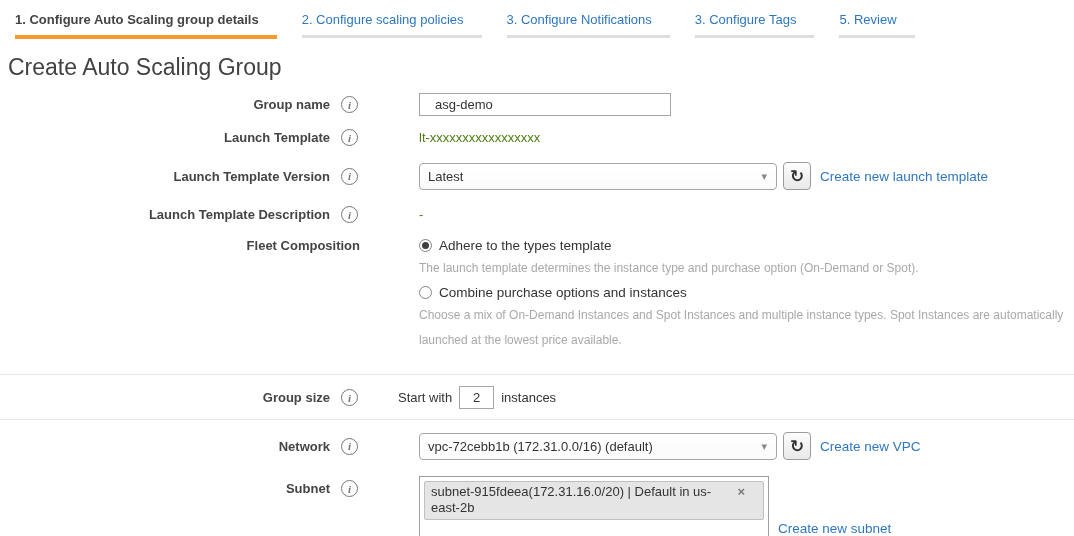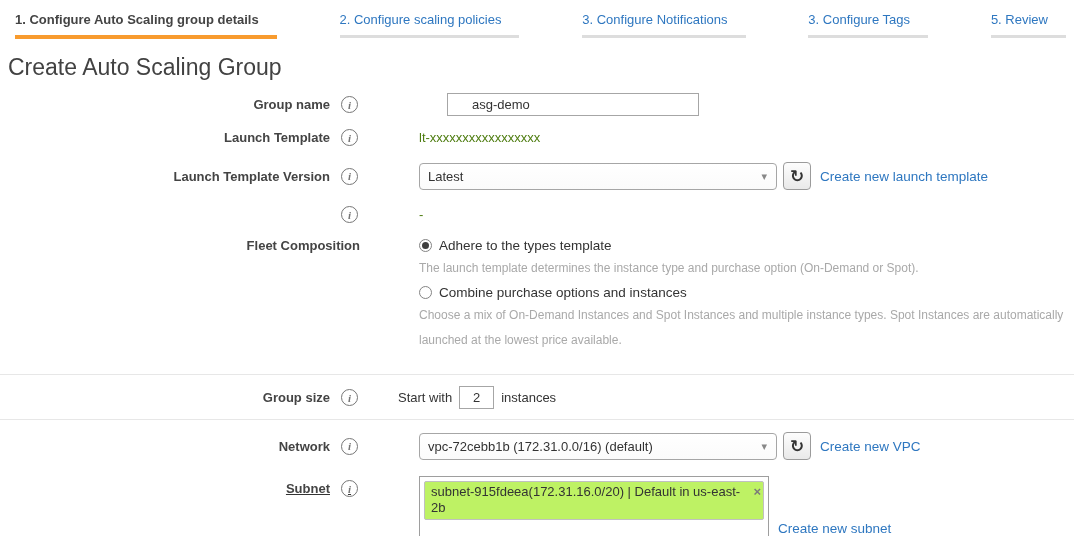--- a/index.html
+++ b/index.html
@@ -9,21 +9,21 @@
     --muted-gray:#a9a9a9;
     --border-gray:#a6a6a6;
     --divider-gray:#e7e7e7;
   }
   *{box-sizing:border-box;}
   html,body{margin:0;padding:0;background:#fff;}
   body{font-family:"Liberation Sans","DejaVu Sans",sans-serif;font-size:13px;color:#333;}
   .page{width:1074px;height:536px;overflow:hidden;background:#fff;}
 
   
-  .tabs{display:flex;align-items:flex-end;padding:9px 8px 0 15px;justify-content:space-between;}
+  .tabs{display:flex;align-items:flex-end;gap:25px;padding:9px 8px 0 15px;}
   .tab{cursor:pointer;padding:3px 18px 8px 0;white-space:nowrap;font-size:13px;}
   .tab.active{color:var(--label-gray);font-weight:bold;border-bottom:4px solid var(--accent-orange);}
   .tab.inactive{color:var(--link-blue);border-bottom:3px solid #ddd;margin-bottom:1px;}
 
   
   h1.page-title{font-size:23px;font-weight:400;color:#424242;margin:15px 0 12px 8px;}
 
   
   .row{display:flex;align-items:center;margin-bottom:13px;gap:21px;}
   .row.top{align-items:flex-start;}
@@ -31,21 +31,21 @@
   .row.top .label-cell{padding-top:2px;}
   .label-text{font-weight:bold;font-size:13px;color:var(--label-gray);white-space:nowrap;}
   .info-icon{width:17px;height:17px;flex:none;border:1px solid #767676;border-radius:50%;color:#767676;
     display:flex;align-items:center;justify-content:center;
     font-family:"Liberation Serif",serif;font-style:italic;font-weight:bold;font-size:11px;cursor:pointer;}
   .no-icon .label-cell{padding-right:38px;}
   .control-cell{flex:1;font-size:13px;color:#333;}
   .inline{display:flex;align-items:center;}
 
   
-  input.text-input{width:252px;height:23px;border:1px solid var(--border-gray);padding:0 24px;font:13px "Liberation Sans",sans-serif;color:#333;outline:none;margin-left:28px;}
+  input.text-input{width:252px;height:23px;border:1px solid var(--border-gray);padding:0 15px;font:13px "Liberation Sans",sans-serif;color:#333;outline:none;}
   .static-value{padding-top:1px;color:#4d7c0f;}
 
   
   .select{width:358px;height:27px;border:1px solid var(--border-gray);border-radius:4px;
     background:linear-gradient(#ffffff,#fbfbfb);display:flex;align-items:center;cursor:pointer;}
   .select .sel-text{flex:1;padding:0 8px;color:#333;white-space:nowrap;overflow:hidden;}
   .select .caret{flex:none;color:#888;font-size:11px;padding:0 9px;}
 
   
   .refresh-btn{width:28px;height:28px;margin-left:6px;border:1px solid #9b9b9b;border-radius:4px;
@@ -66,22 +66,22 @@
   .divider{border:none;border-top:1px solid var(--divider-gray);margin:0;width:1074px;}
 
   
   .group-size-row{padding:11px 0 10px 0;display:flex;align-items:center;}
   input.small-input{width:35px;height:23px;border:1px solid var(--border-gray);text-align:center;
     font:13px "Liberation Sans",sans-serif;color:#333;margin:0 7px;outline:none;}
 
   
   .multiselect-wrap{display:flex;align-items:flex-end;}
   .multiselect{width:350px;height:68px;border:1px solid #9e9e9e;background:#fff;padding:4px;}
-  .chip{display:flex;align-items:flex-start;background:#bef264;border:1px solid #c0c0c0;border-radius:2px;
-    padding:2px 2px 3px 6px;font-size:13px;color:#333;line-height:16px;}
+  .chip{display:flex;align-items:flex-start;background:#e5e5e5;border:1px solid #c0c0c0;border-radius:2px;
+    padding:2px 18px 3px 6px;font-size:13px;color:#333;line-height:16px;}
   .chip .chip-text{flex:1;}
   .chip .chip-remove{flex:none;color:#7a7a7a;font-weight:bold;font-size:13px;margin-left:8px;cursor:pointer;line-height:15px;}
   .multiselect-wrap a.link{margin-bottom:8px;}
 
   .mt16{margin-top:16px;}
 </style>
 </head>
 <body>
 
 <div class="page">
@@ -128,20 +128,21 @@
       </div>
       <div class="refresh-btn">
         <span class="refresh-glyph">↻</span>
       </div>
       <a class="link">Create new launch template</a>
     </div>
   </div>
 
   <div class="row mt16">
     <div class="label-cell">
+      <span class="label-text">Launch Template Description</span>
       <span class="info-icon">i</span>
     </div>
     <div class="control-cell">
       <span class="static-value">-</span>
     </div>
   </div>
 
   <div class="row top no-icon" style="margin-bottom:17px;">
     <div class="label-cell">
       <span class="label-text">Fleet Composition</span>
@@ -187,21 +188,21 @@
         <span class="caret">▾</span>
       </div>
       <div class="refresh-btn">
         <span class="refresh-glyph">↻</span>
       </div>
       <a class="link">Create new VPC</a>
     </div>
   </div>
 
   <div class="row top mt16">
-    <div class="label-cell" style="padding-top:4px;text-decoration:underline;">
+    <div class="label-cell" style="padding-top:4px;">
       <span class="label-text">Subnet</span>
       <span class="info-icon">i</span>
     </div>
     <div class="control-cell">
       <div class="multiselect-wrap">
         <div class="multiselect">
           <div class="chip">
             <span class="chip-text">subnet-915fdeea(172.31.16.0/20) | Default in us-east-2b</span>
             <span class="chip-remove">×</span>
           </div>

